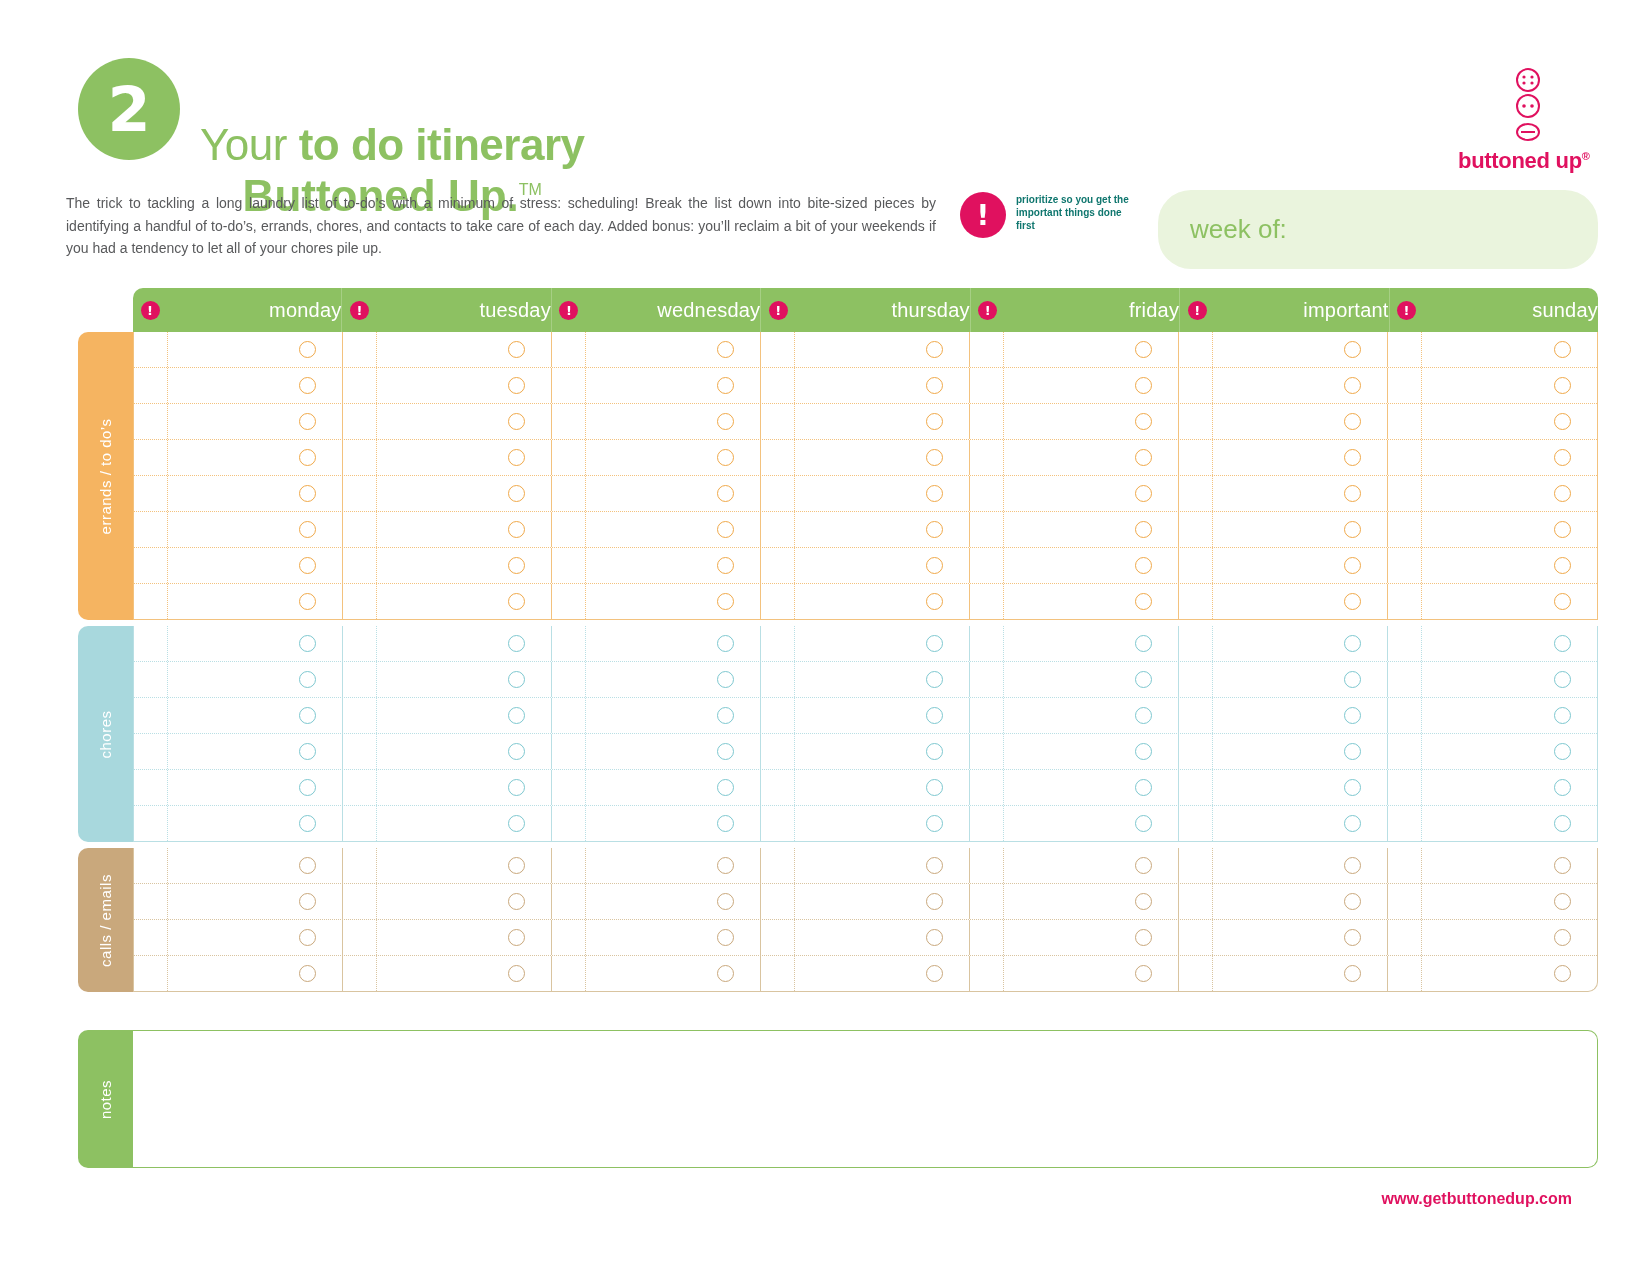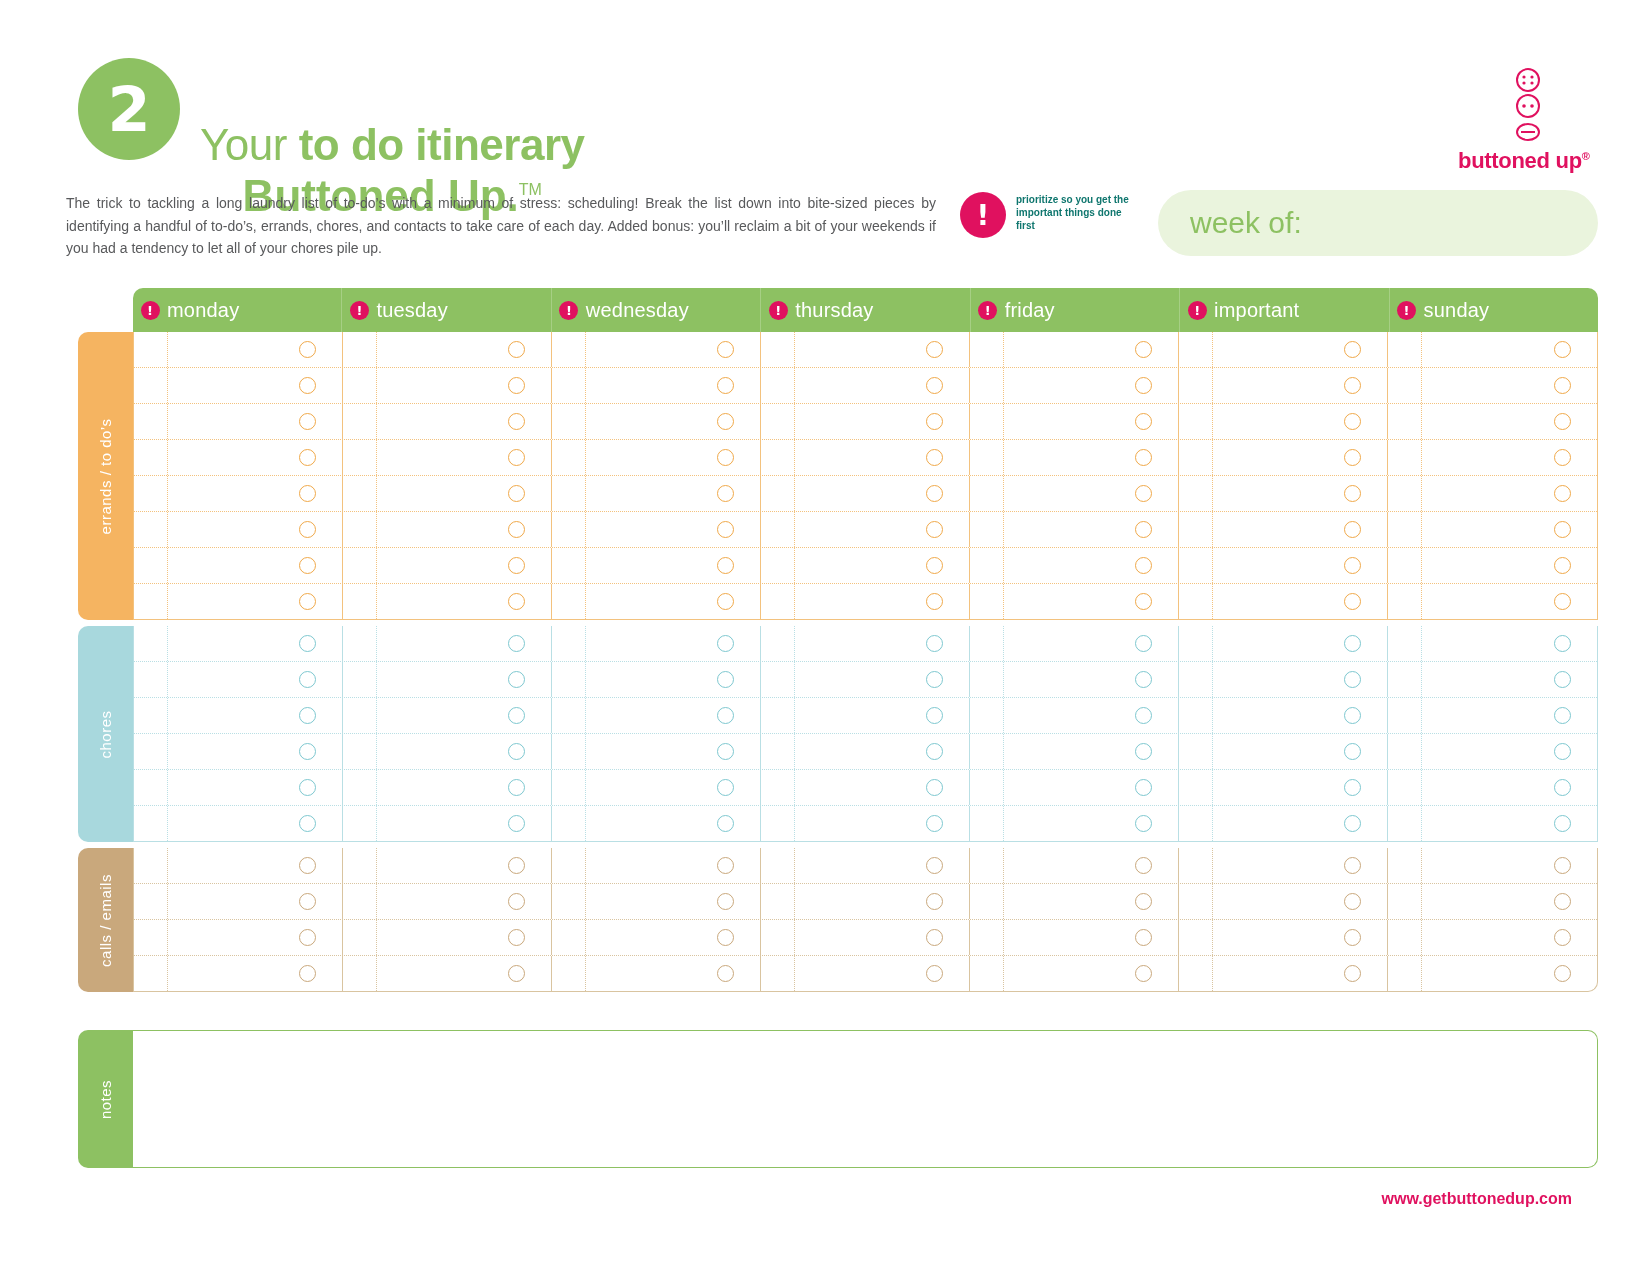--- a/index.html
+++ b/index.html
@@ -136,28 +136,28 @@
     font-weight: bold;
     padding-top: 2px;
   }
 
   
   .week-of {
     position: absolute;
     left: 1158px;
     top: 190px;
     width: 440px;
-    height: 66px;
+    height: 79px;
     background: #eaf4dd;
     border-radius: 33px;
     display: flex;
     align-items: center;
     padding-left: 32px;
     box-sizing: border-box;
-    font-size: 30px;
+    font-size: 26px;
     color: #8dc162;
   }
 
   
   .grid-wrap {
     position: absolute;
     left: 78px;
     top: 288px;
     width: 1520px;
   }
@@ -195,21 +195,21 @@
     font-size: 13px;
     font-weight: bold;
     display: flex;
     align-items: center;
     justify-content: center;
     font-family: "DejaVu Sans", sans-serif;
     line-height: 1;
   }
   .day-label {
     flex: 1 1 auto;
-    text-align: left;
+    text-align: right;
     color: #ffffff;
     font-size: 20px;
     letter-spacing: 0.2px;
   }
 
   .section {
     display: flex;
     position: relative;
   }
   .row-label {

